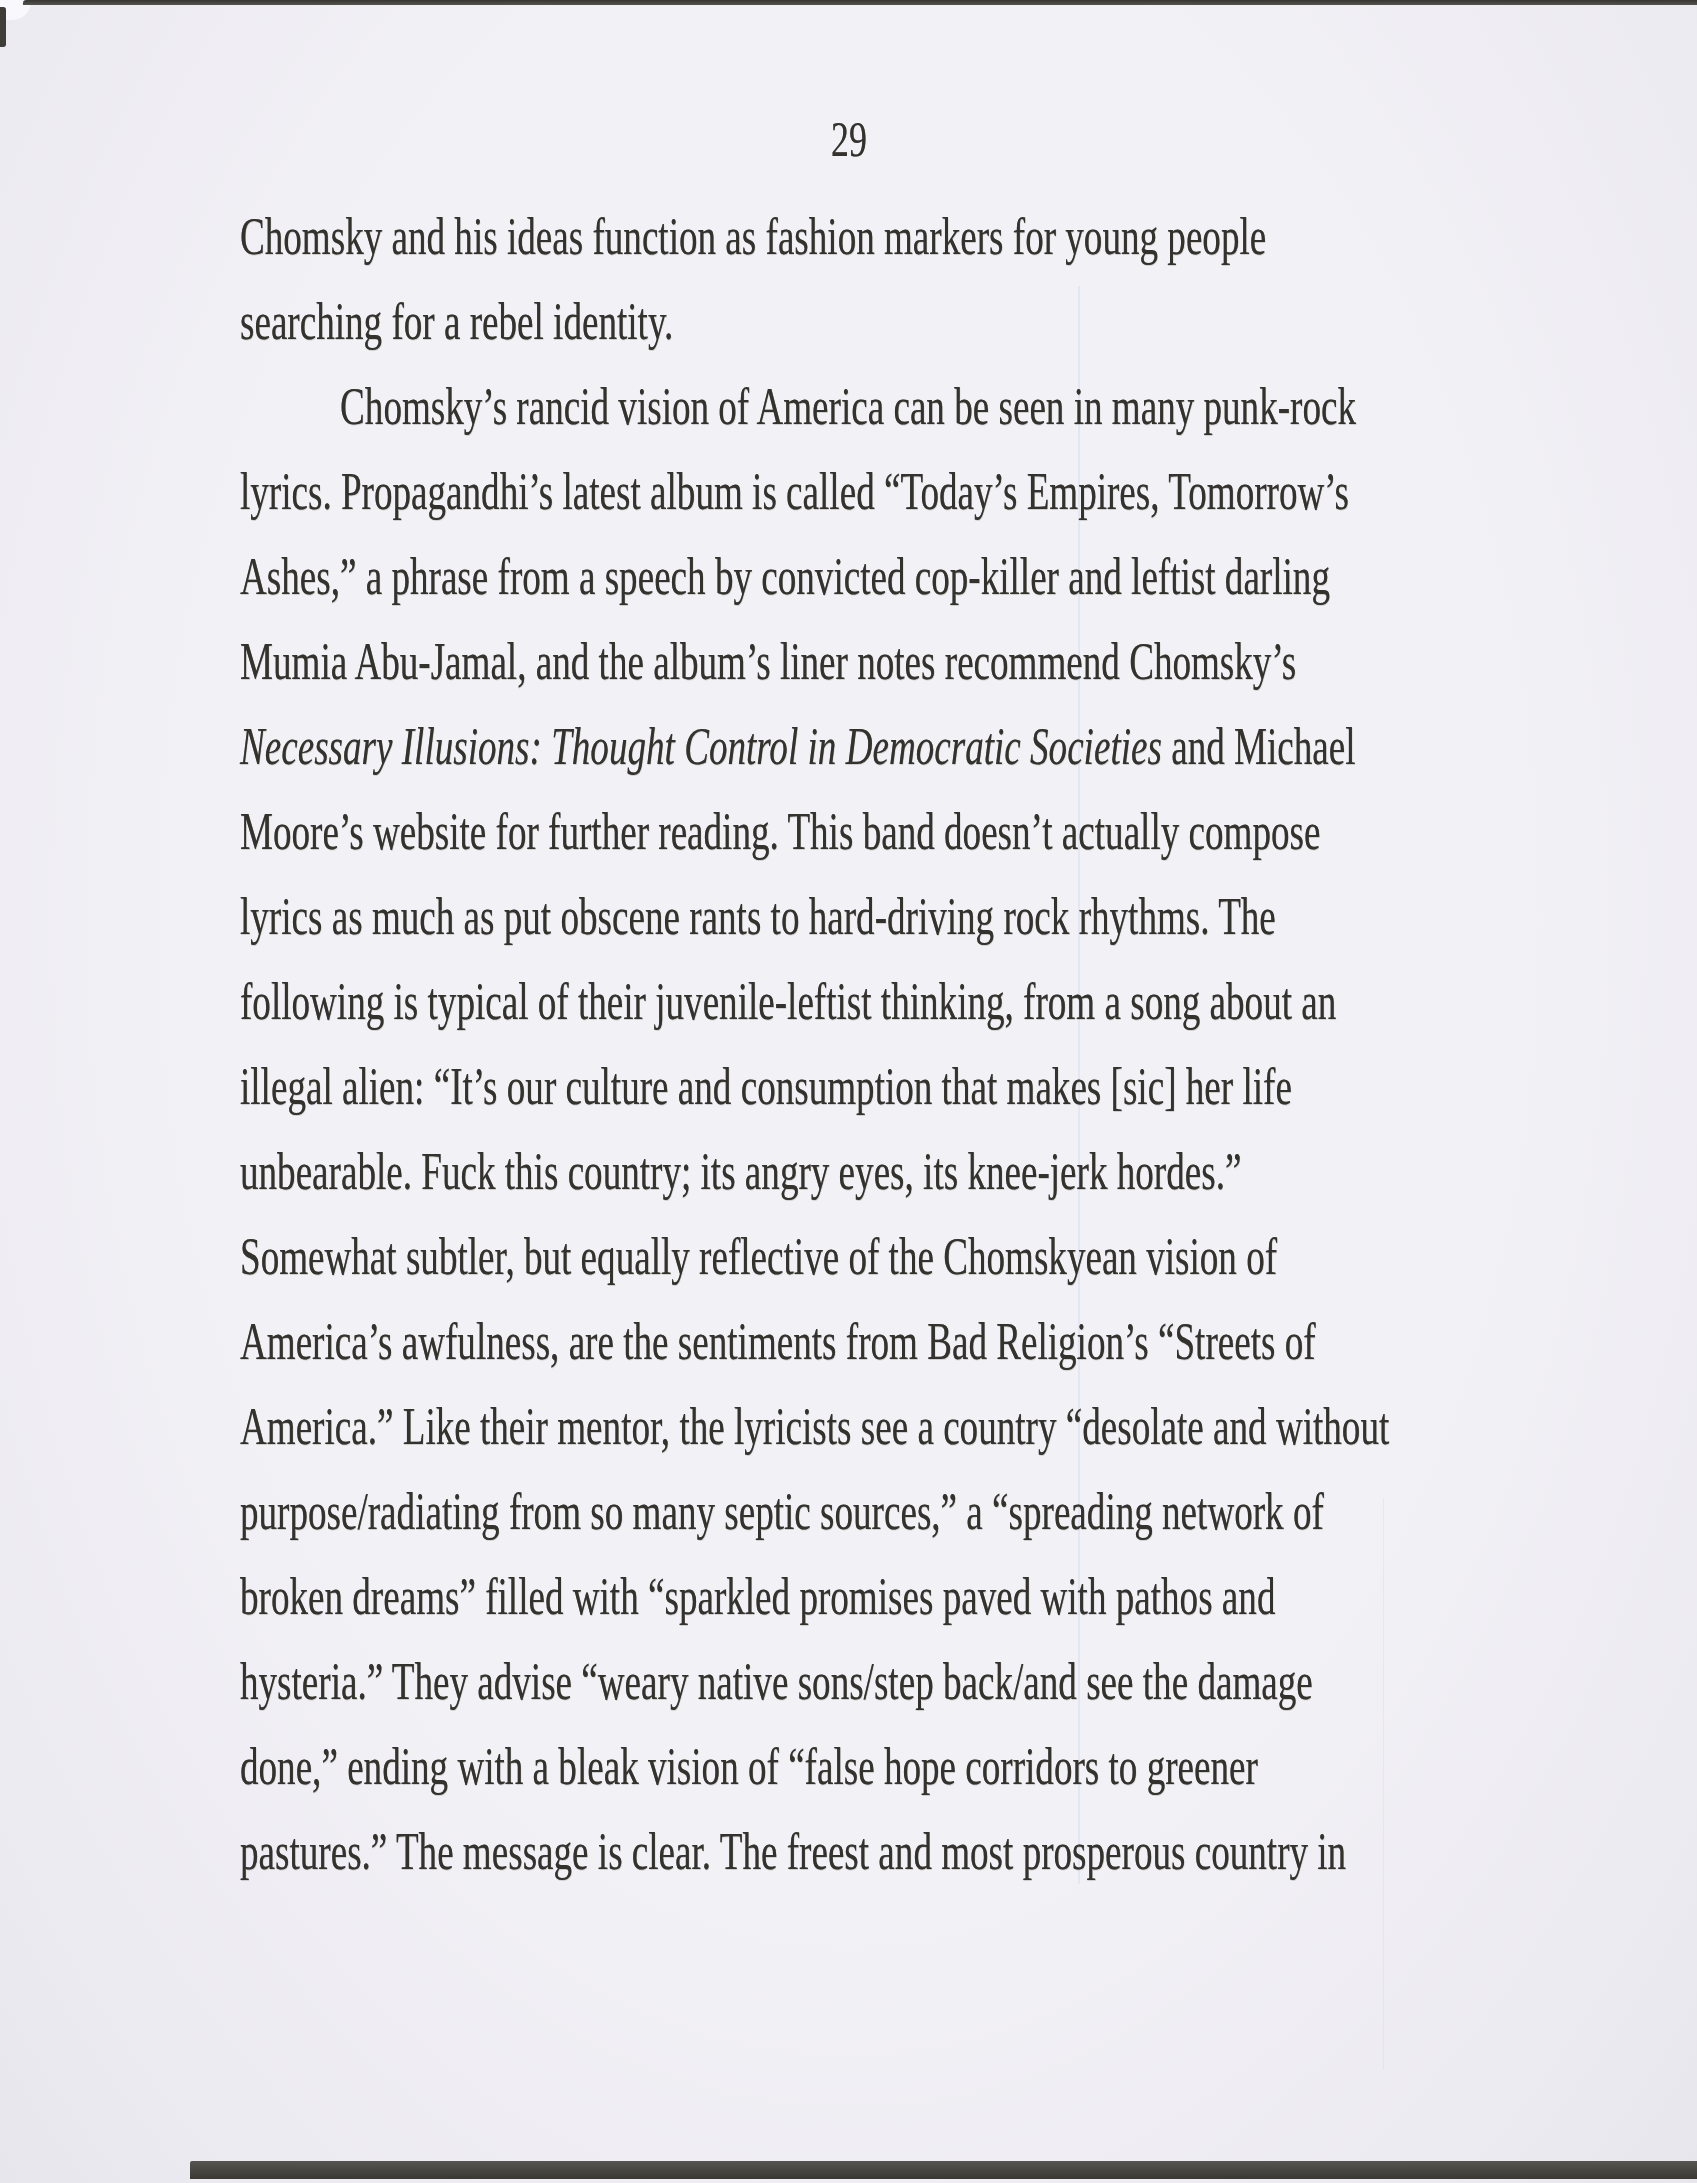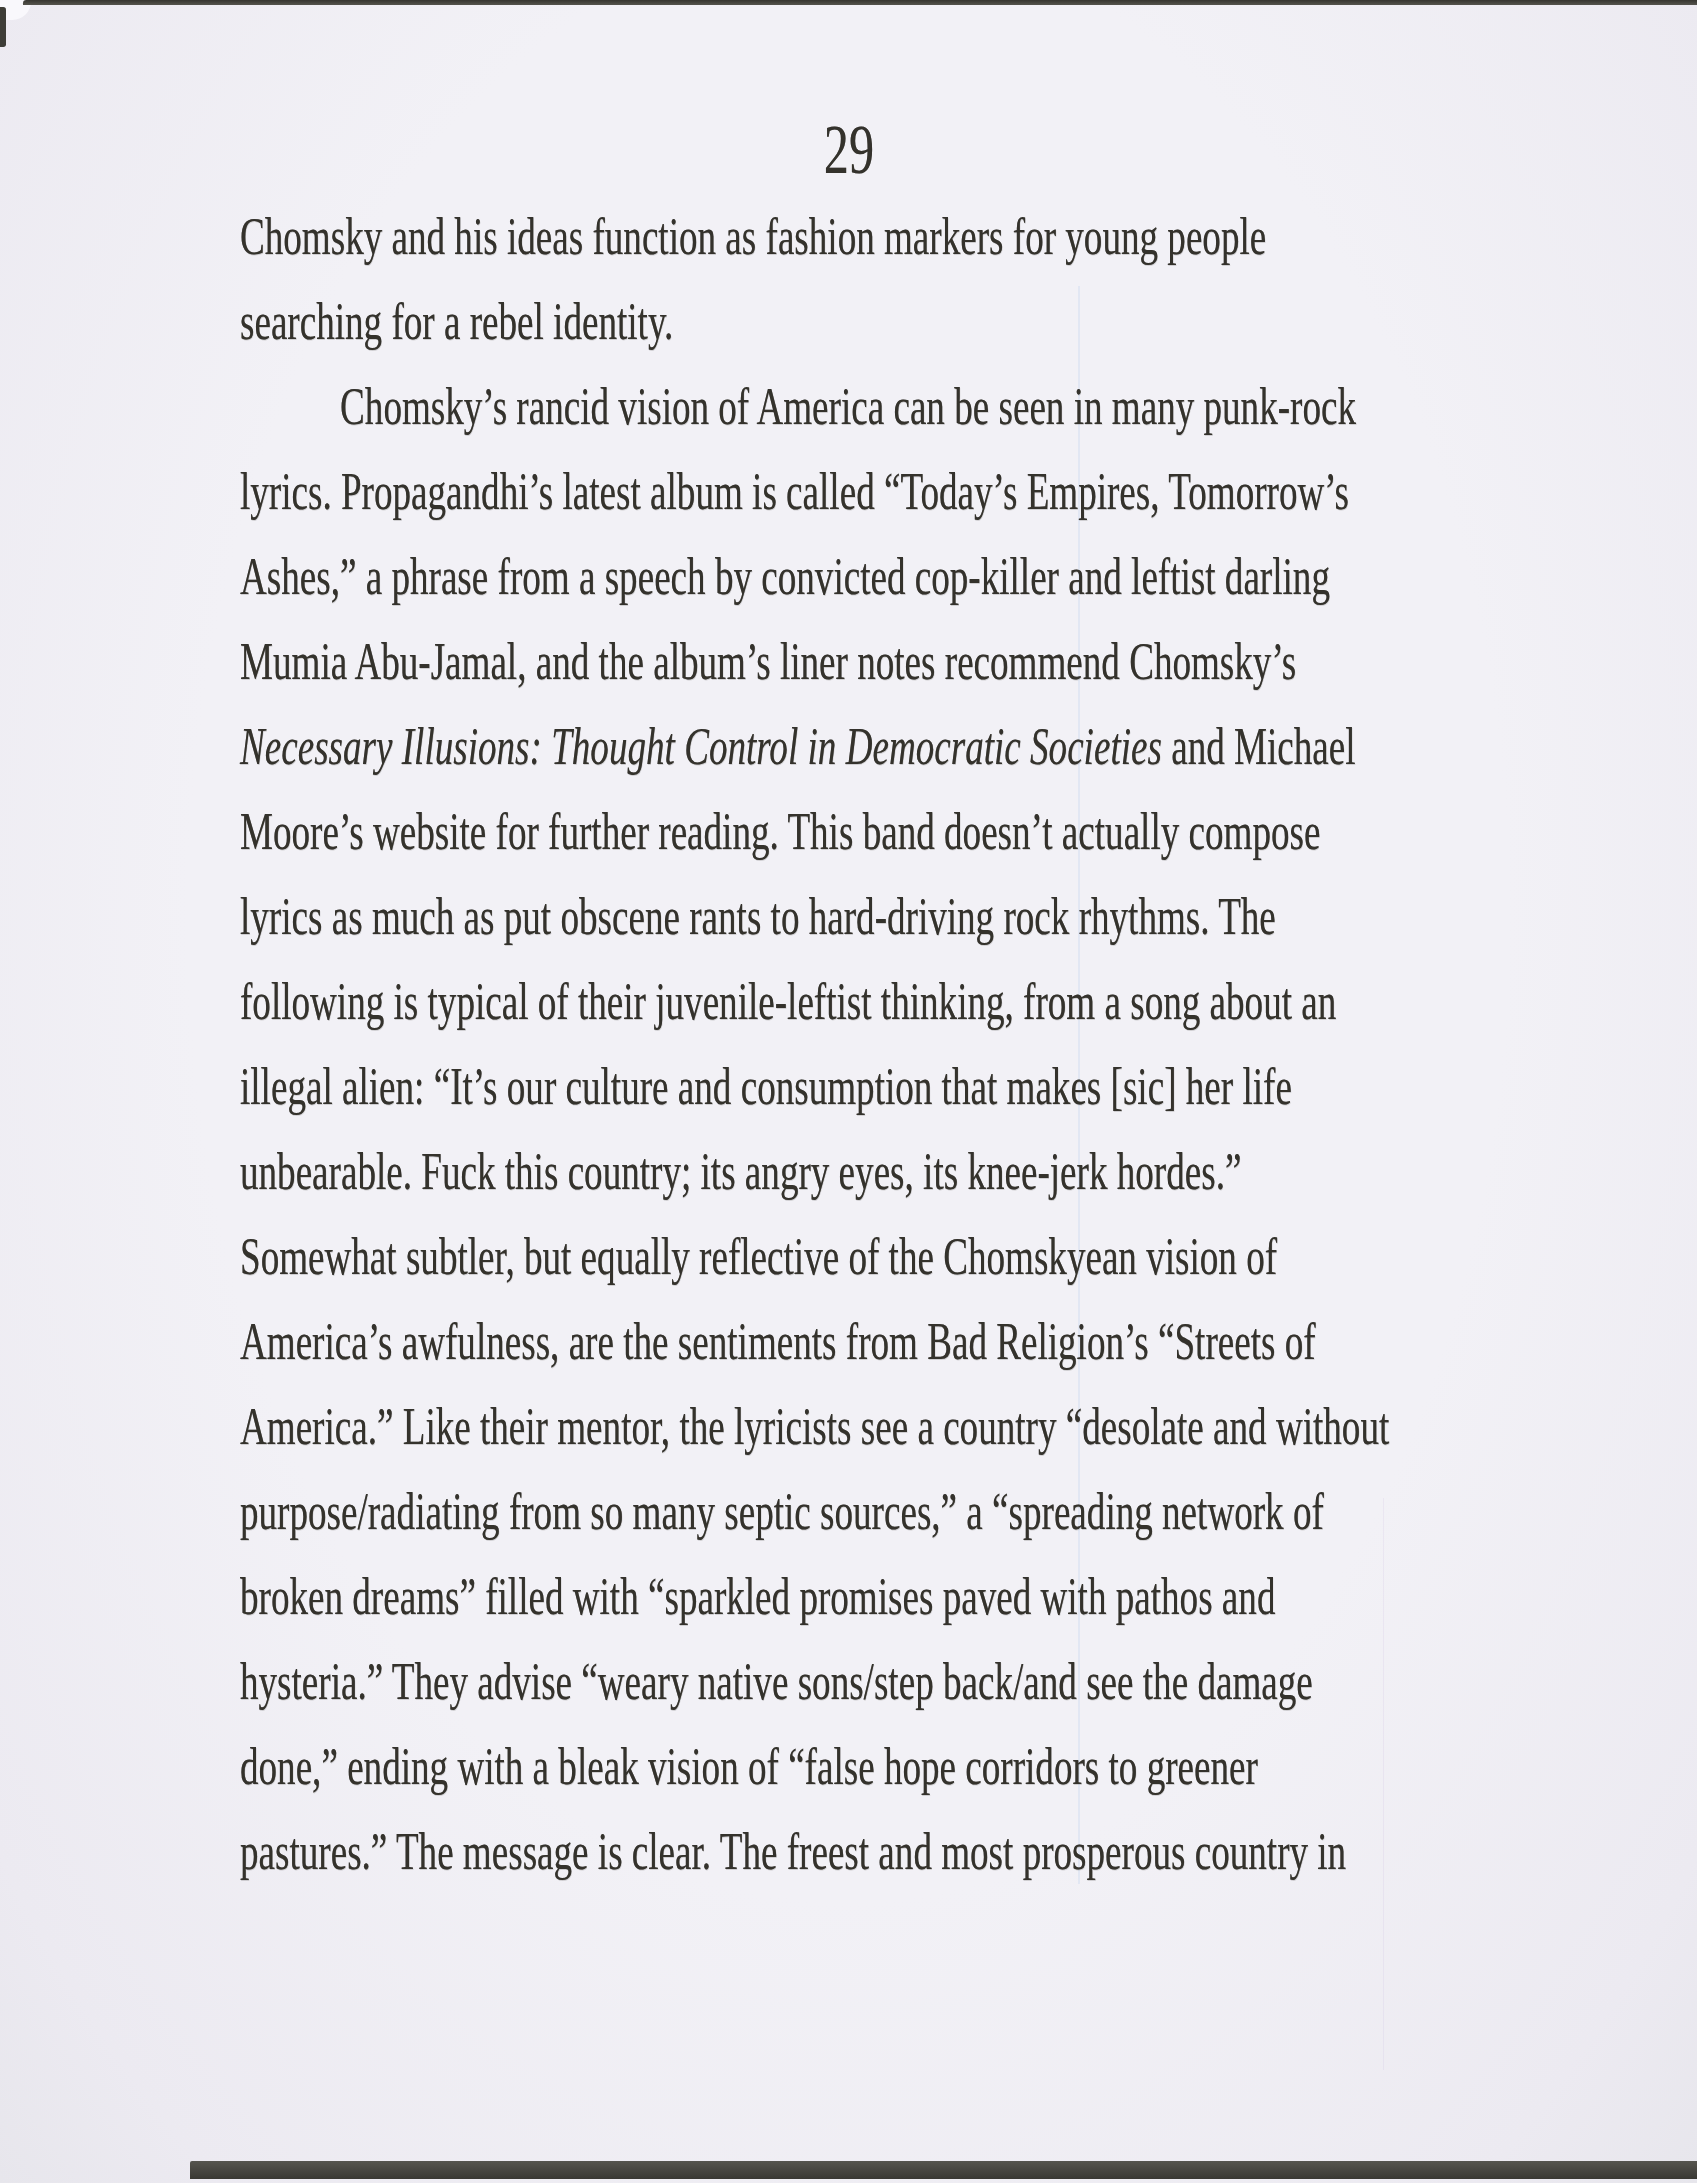--- a/index.html
+++ b/index.html
@@ -78,21 +78,21 @@
     height: 572px;
     background: rgba(190, 175, 215, 0.16);
   }
   
   .page-number {
     position: absolute;
     top: 110px;
     left: 0;
     right: 0;
     text-align: center;
-    font-size: 70px;
+    font-size: 50px;
     color: var(--ink);
     text-shadow: 0 0 0.7px rgba(52, 50, 44, 0.55);
   }
   .page-number .condensed {
     display: inline-block;
     transform: scaleX(0.72);
     transform-origin: 50% 50%;
   }
   
   .text-body {

